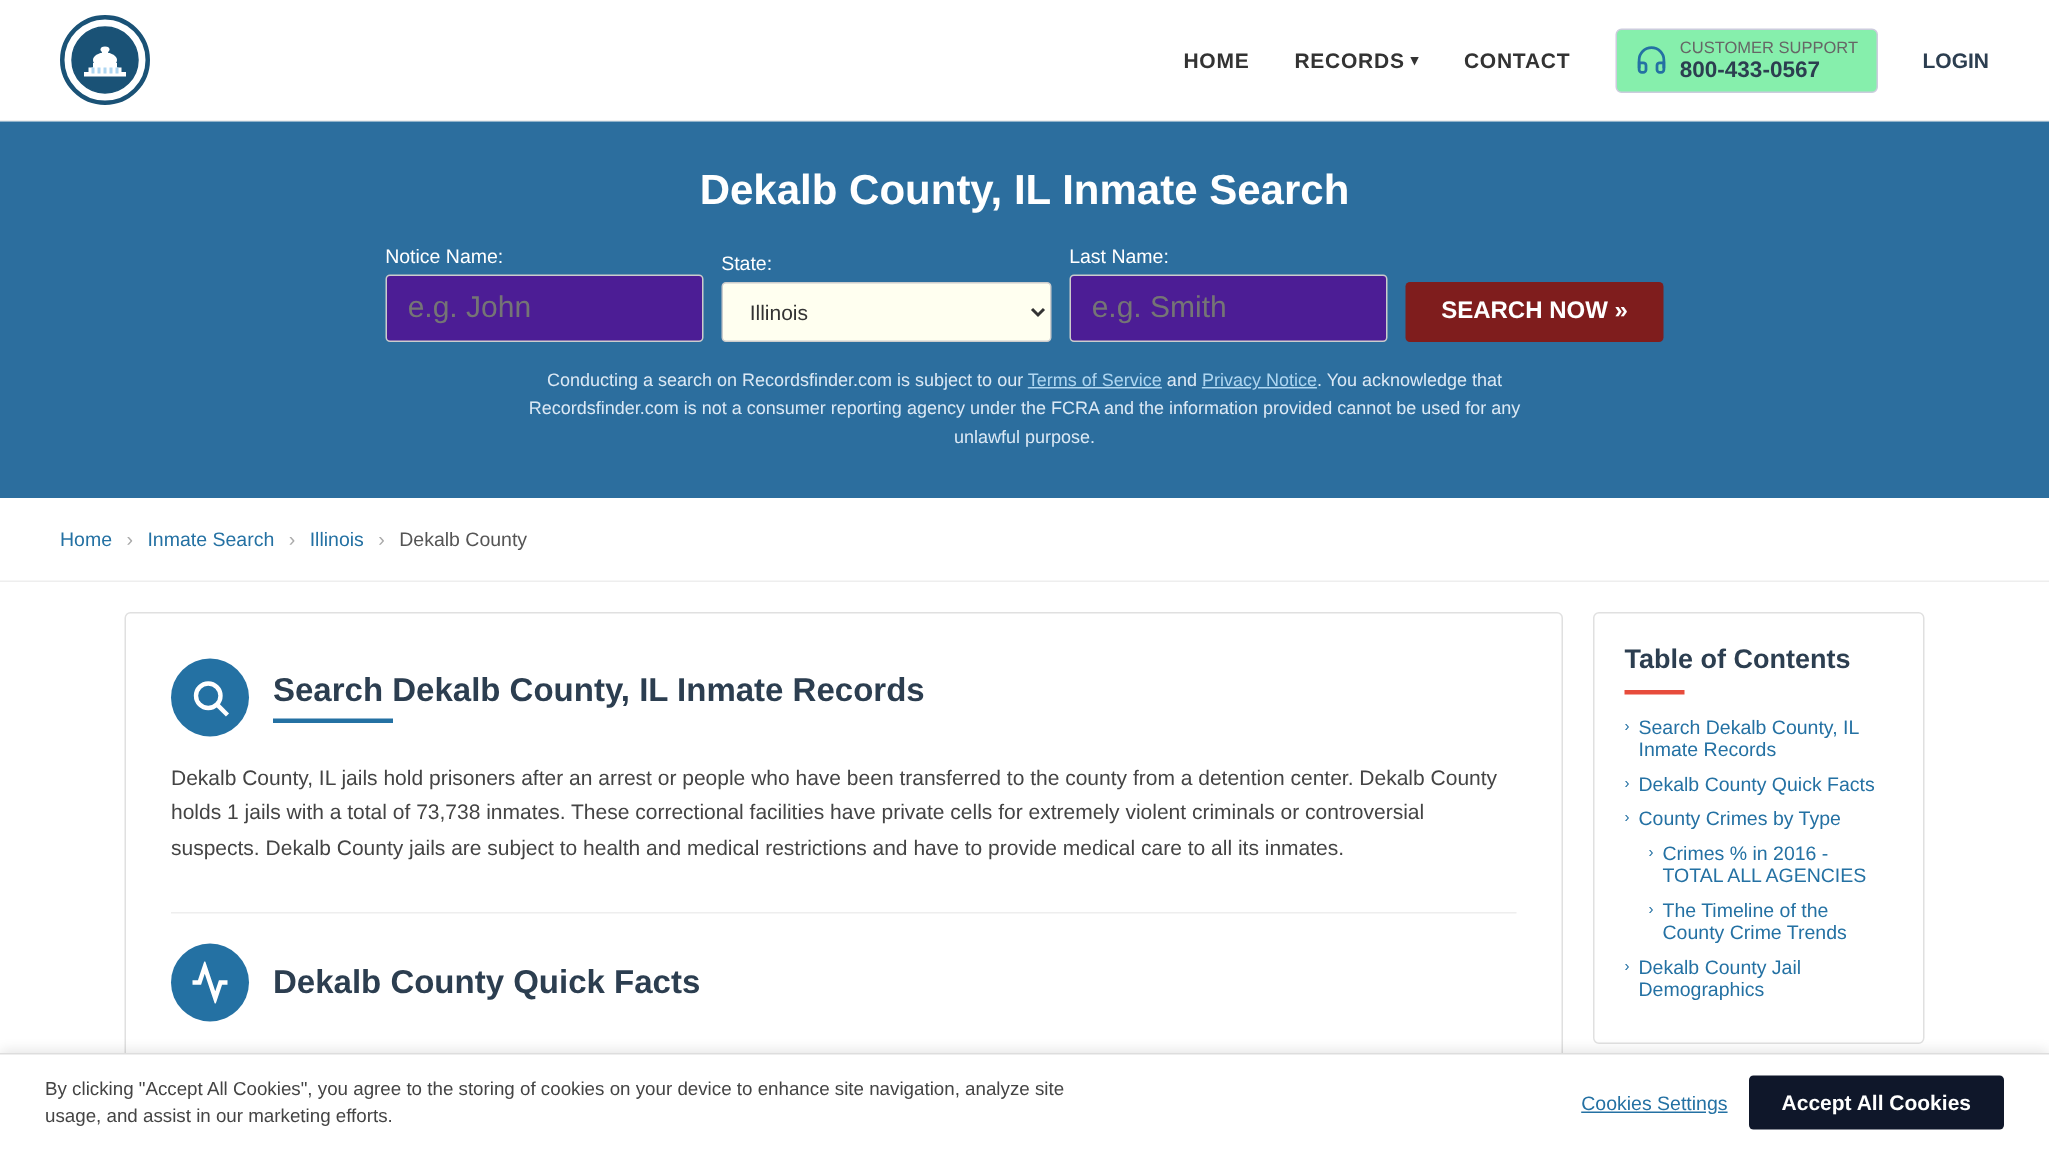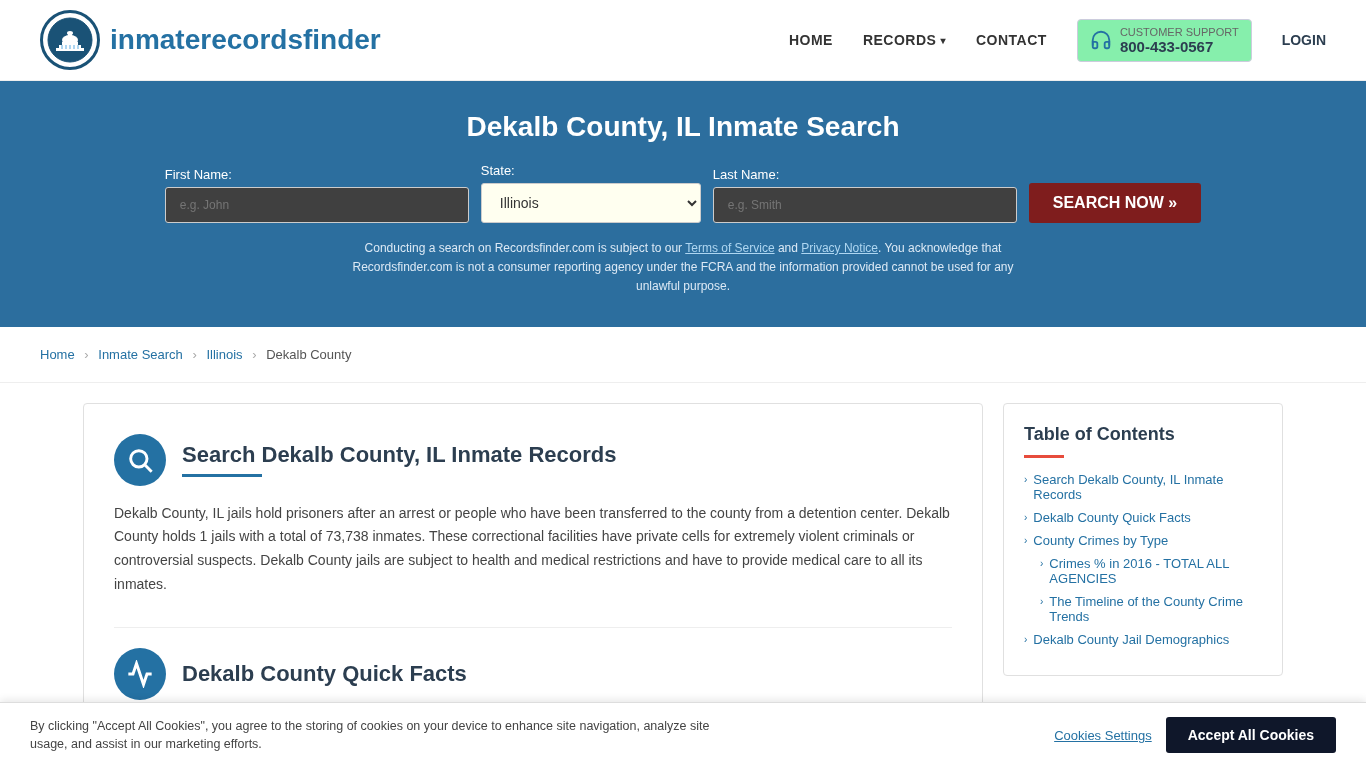--- a/index.html
+++ b/index.html
@@ -95,25 +95,25 @@
       display: flex;
       align-items: flex-end;
       gap: 12px;
       justify-content: center;
       flex-wrap: wrap;
     }
     .form-group { display: flex; flex-direction: column; gap: 5px; }
     .form-label { color: #fff; font-size: 13px; text-align: left; }
     .form-input {
       padding: 10px 14px;
-      font-size: 12px;
+      font-size: 20px;
       border: 1px solid #ccc;
       border-radius: 3px;
-      background: #404040;
-      width: 304px;
+      background: #4c1d95;
+      width: 212px;
       color: #999;
     }
     .form-select {
       padding: 10px 14px;
       font-size: 14px;
       border: 1px solid #ccc;
       border-radius: 3px;
       background: #fffff0;
       width: 220px;
       color: #333;
@@ -228,21 +228,21 @@
       flex-shrink: 0;
     }
     .section2-title {
       font-size: 22px;
       font-weight: 700;
       color: #2c3e50;
     }
 
     
     .sidebar {
-      width: 280px;
+      width: 221px;
       flex-shrink: 0;
       background: #fff;
       border: 1px solid #e0e0e0;
       border-radius: 4px;
       padding: 20px;
     }
     .toc-title {
       font-size: 18px;
       font-weight: 700;
       color: #2c3e50;
@@ -330,23 +330,20 @@
         <ellipse cx="24" cy="24" rx="8" ry="5" fill="#fff"></ellipse>
         <rect x="22" y="18" width="4" height="8" fill="#fff"></rect>
         <ellipse cx="24" cy="17" rx="3" ry="2" fill="#fff"></ellipse>
 
         <rect x="15" y="29" width="2" height="4" fill="#aed6f1"></rect>
         <rect x="19" y="29" width="2" height="4" fill="#aed6f1"></rect>
         <rect x="23" y="29" width="2" height="4" fill="#aed6f1"></rect>
         <rect x="27" y="29" width="2" height="4" fill="#aed6f1"></rect>
         <rect x="31" y="29" width="2" height="4" fill="#aed6f1"></rect>
       </svg>
-    </div>
-    <div class="logo-text">
-      <span>inmaterecords</span><span style="color:#2471a3;font-weight:700;">finder</span>
     </div>
   </div>
   <nav class="nav-area">
     <a class="nav-link" href="#">HOME</a>
     <a class="nav-link nav-records" href="#">
       <span>RECORDS</span>
       <span class="chevron">▾</span>
     </a>
     <a class="nav-link" href="#">CONTACT</a>
     <div class="customer-support">
@@ -361,21 +358,21 @@
       </div>
     </div>
     <a class="login-btn" href="#">LOGIN</a>
   </nav>
 </header>
 
 <div class="hero">
   <h1 class="hero-title">Dekalb County, IL Inmate Search</h1>
   <div class="search-form">
     <div class="form-group">
-      <label class="form-label">First Name:</label>
+      <label class="form-label">Notice Name:</label>
       <input class="form-input" type="text" placeholder="e.g. John" style="">
     </div>
     <div class="form-group">
       <label class="form-label">State:</label>
       <select class="form-select">
         <option>Illinois</option>
       </select>
     </div>
     <div class="form-group">
       <label class="form-label">Last Name:</label>

